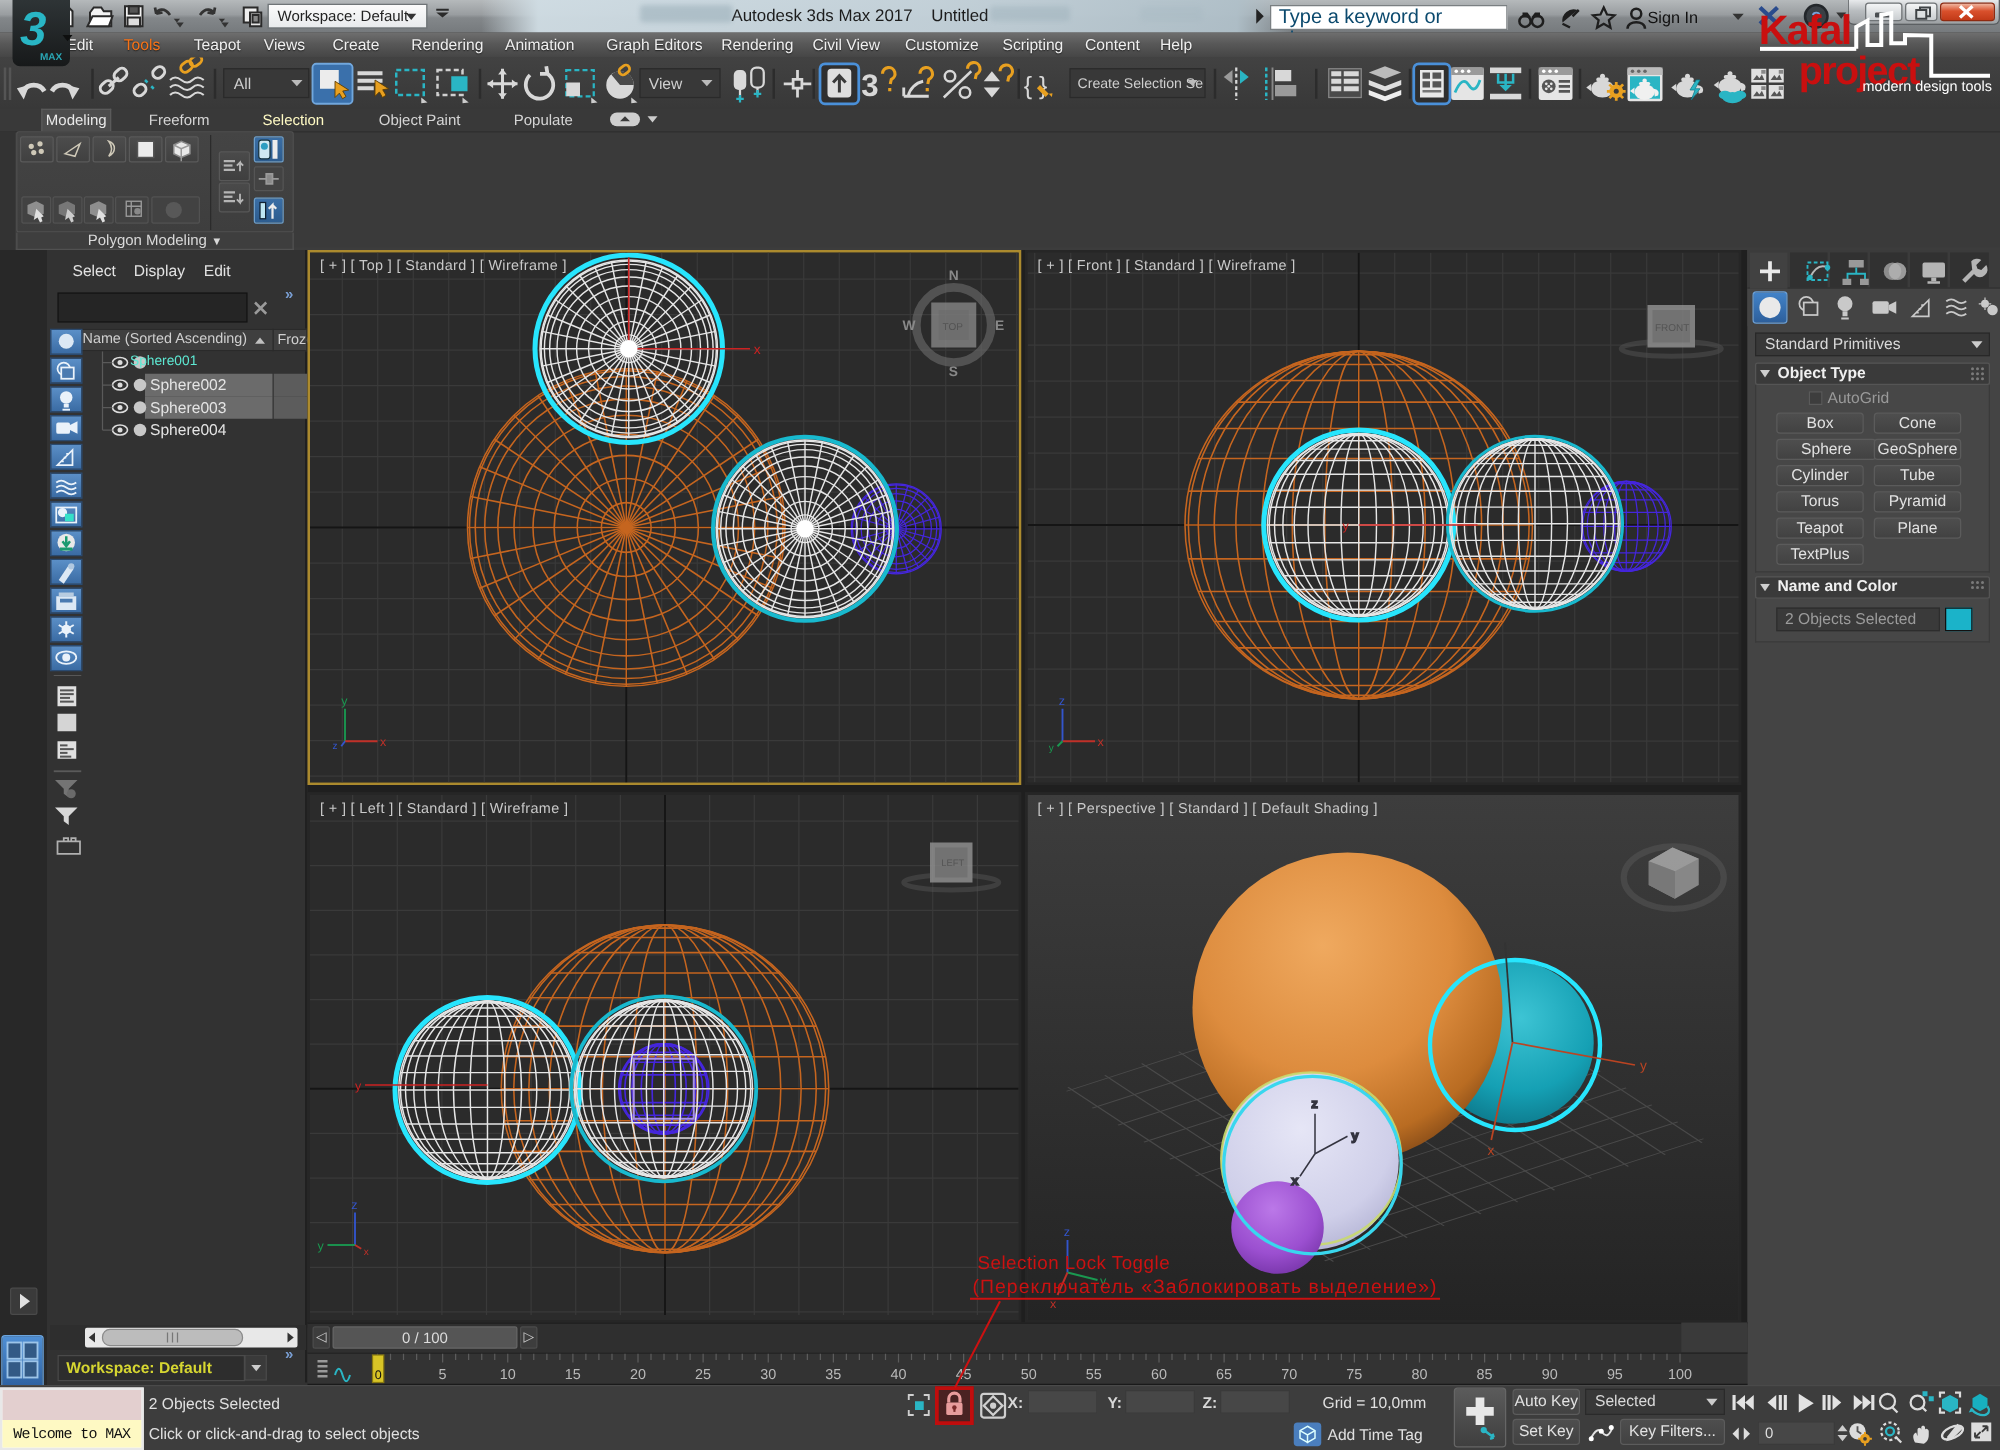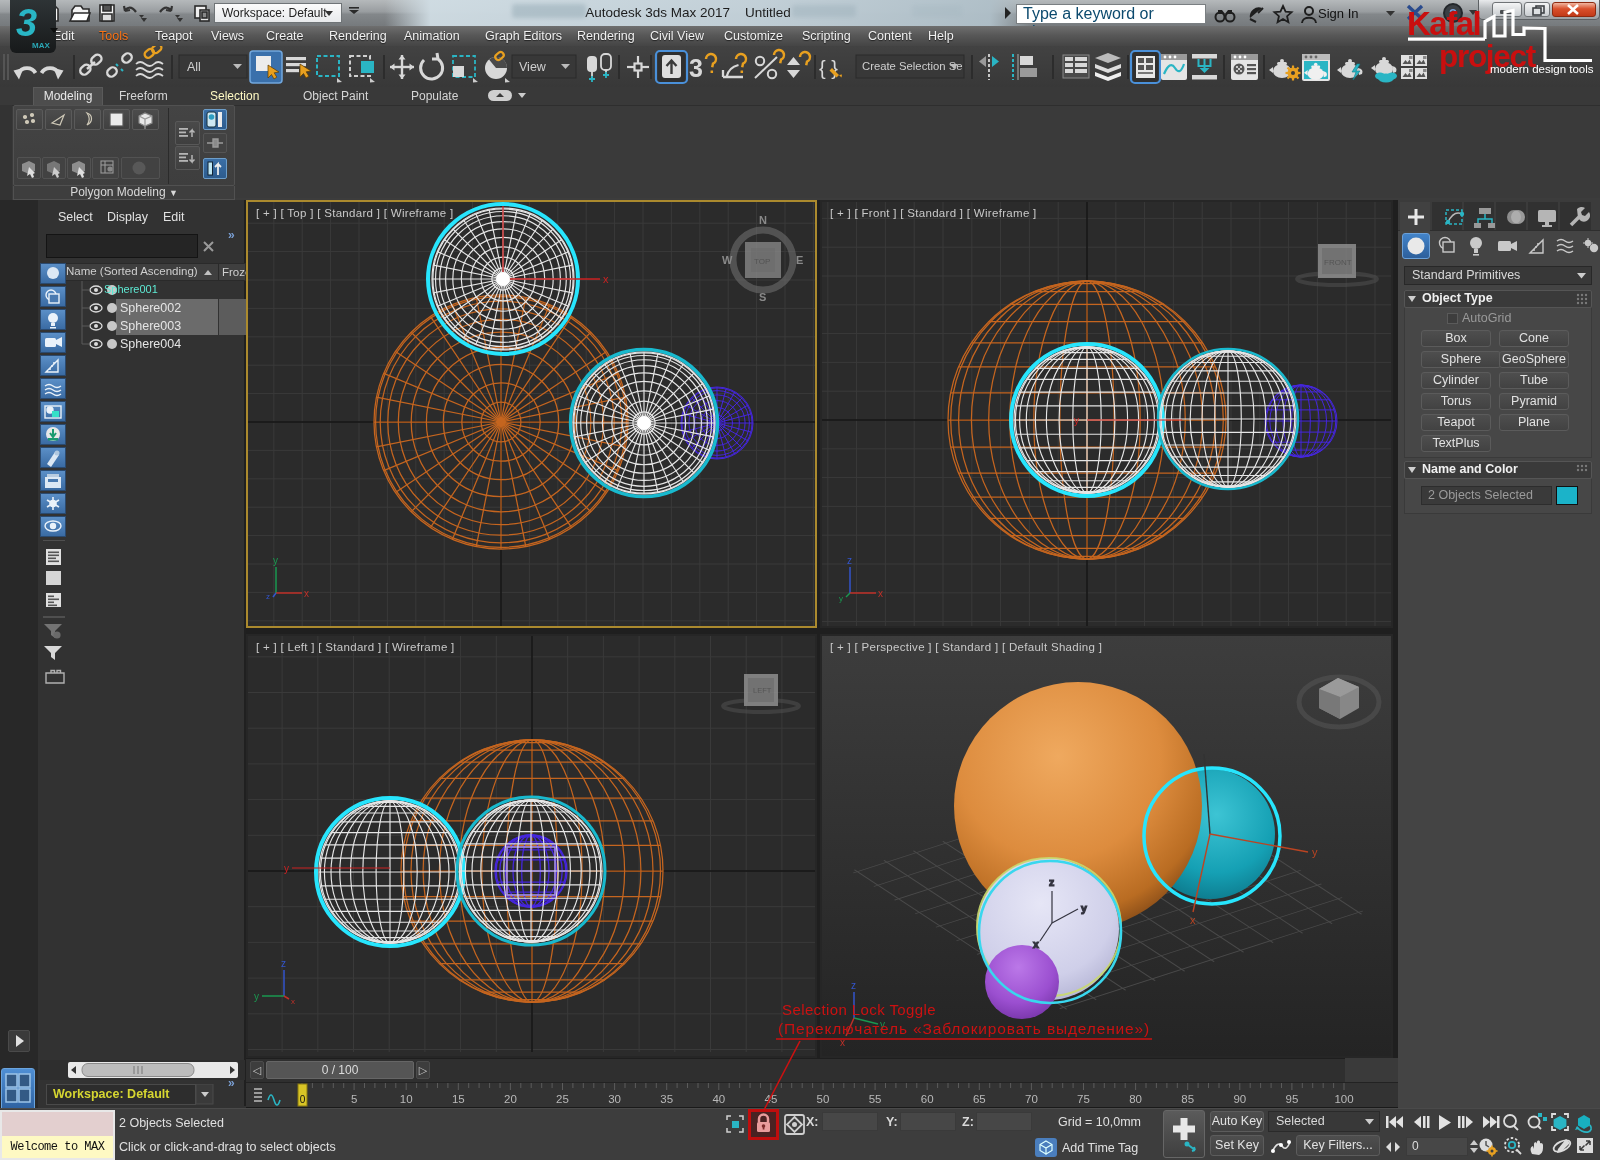--- a/index.html
+++ b/index.html
@@ -352,21 +352,21 @@
         <path d="M1.5 22 l3 -4 2 2.5 2 -3 2 4.5z"></path>
         <path d="M15.5 22 l3 -4 2 2.5 2 -3 2 4.5z"></path>
       </g>
       <rect x="8" y="1" width="3.5" height="3" fill="#888"></rect>
       <rect x="22" y="1" width="3.5" height="3" fill="#888"></rect>
       <rect x="8" y="14" width="3.5" height="3" fill="#888"></rect>
       <rect x="22" y="14" width="3.5" height="3" fill="#888"></rect>
     </g>
   </svg>
 <div class="abs" style="left:0px;top:87px;width:1600px;height:18px;background:#393939"></div>
-<div class="abs" style="left:33px;top:87px;width:70px;height:18px;background:#4d4d4d;border:1px solid #5a5a5a;border-bottom:none;color:#e8e8e8;font-size:12px;text-align:center;line-height:17px">Modeling</div>
+<div class="abs" style="left:33px;top:87px;width:56px;height:18px;background:#4d4d4d;border:1px solid #5a5a5a;border-bottom:none;color:#e8e8e8;font-size:12px;text-align:center;line-height:17px">Modeling</div>
 <div class="abs" style="left:119px;top:87px;height:18px;color:#d5d5d5;font-size:12px;line-height:18px">Freeform</div>
 <div class="abs" style="left:210px;top:87px;height:18px;color:#fef9c3;font-size:12px;line-height:18px">Selection</div>
 <div class="abs" style="left:303px;top:87px;height:18px;color:#d5d5d5;font-size:12px;line-height:18px">Object Paint</div>
 <div class="abs" style="left:411px;top:87px;height:18px;color:#d5d5d5;font-size:12px;line-height:18px">Populate</div>
 <svg class="abs" style="left:488px;top:89px" width="40" height="14">
     <rect x="0" y="1" width="24" height="11" rx="5.5" fill="#cfcfcf"></rect>
     <path d="M8 8 l4 -4 l4 4 z" fill="#3a3a3a"></path>
     <path d="M30 4 l4 5 l4 -5 z" fill="#ccc"></path>
   </svg>
 <div class="abs" style="left:0px;top:105px;width:1600px;height:93px;background:#3a3a3a;border-top:1px solid #2e2e2e"></div>

